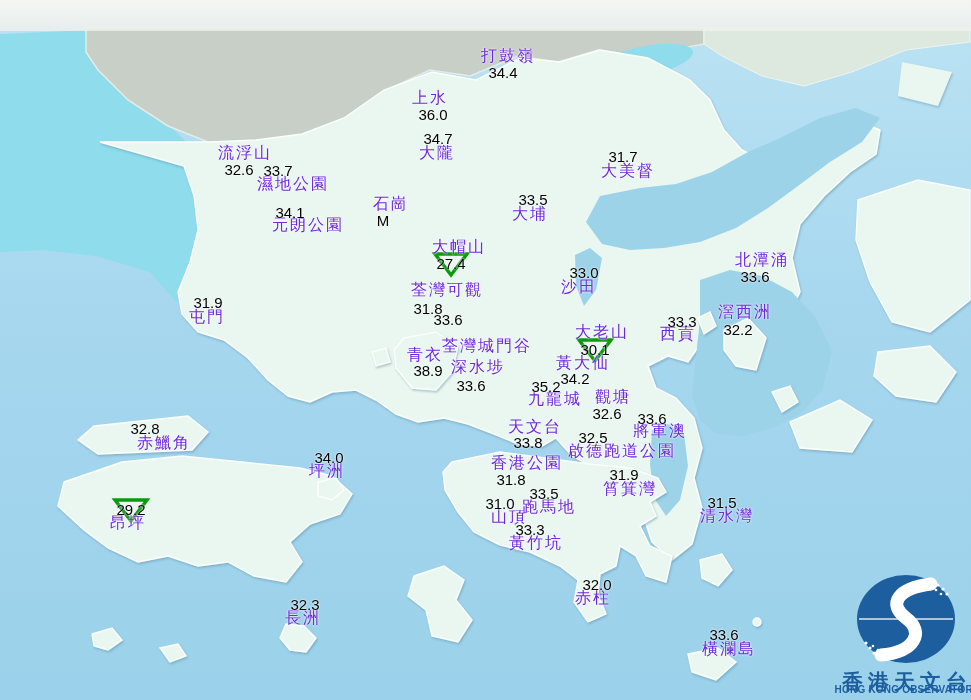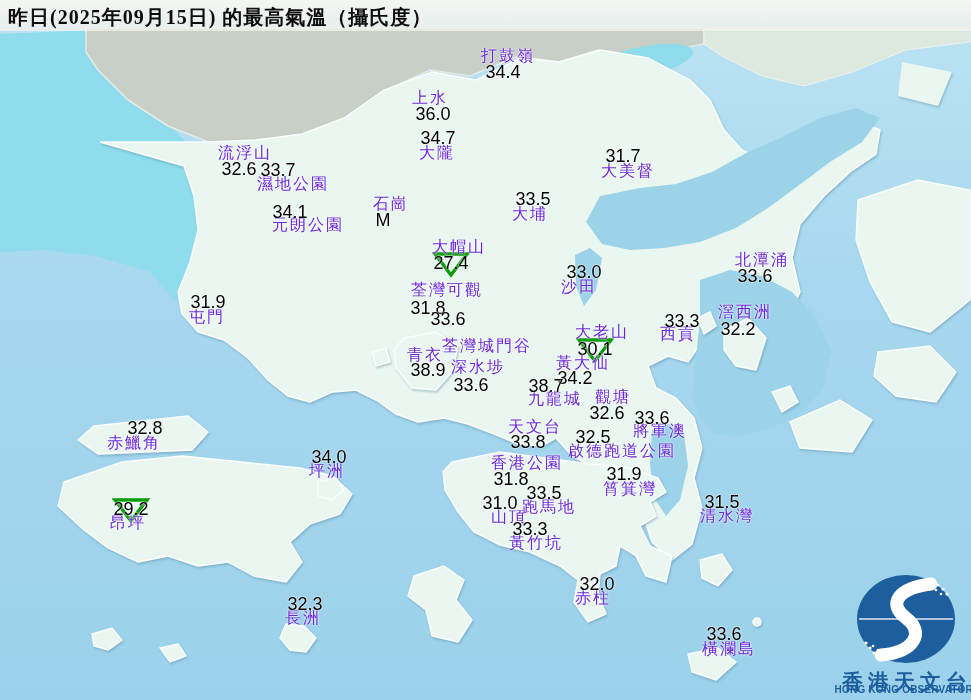--- a/index.html
+++ b/index.html
@@ -19,21 +19,21 @@
   }
   #stations-layer{position:absolute;left:0;top:0;width:971px;height:700px;z-index:4;}
   .st-name{
     position:absolute;transform:translate(-50%,-50%);z-index:3;
     font-family:Liberation Mono, monospace;
     font-size:16px;color:#6d28d9;letter-spacing:2px;white-space:nowrap;
     text-shadow:0 0 2px rgba(255,255,255,.85),0 0 2px rgba(255,255,255,.85);
   }
   .st-val{
     position:absolute;transform:translate(-50%,-50%);z-index:3;
-    font-size:18px;color:#000;white-space:nowrap;
+    font-size:15px;color:#000;white-space:nowrap;
     text-shadow:0 0 2px rgba(255,255,255,.8),0 0 2px rgba(255,255,255,.8);
   }
   .min-tri{position:absolute;transform:translate(-50%,-50%);z-index:2;}
   #logo{position:absolute;left:843px;top:572px;width:128px;height:126px;z-index:5;}
   #logo-cn{
     position:absolute;left:50%;top:96px;transform:translateX(-50%);
     color:#1d5e9e;font-weight:bold;font-size:21px;letter-spacing:5px;white-space:nowrap;
     font-family:"Liberation Serif","DejaVu Serif",serif;
   }
   #logo-en{
@@ -113,21 +113,20 @@
       <polygon points="790,422 840,400 872,420 852,452 800,448"></polygon>
       <polygon points="858,200 918,180 970,190 970,300 930,332 892,322 870,282 856,240"></polygon>
       <polygon points="878,352 930,346 956,372 936,402 896,396 874,376"></polygon>
       <polygon points="700,560 722,554 732,570 718,586 702,578"></polygon>
       <polygon points="92,634 112,628 122,640 108,650 94,646"></polygon>
       <polygon points="160,648 178,644 186,656 170,662"></polygon>
     </g>
   </svg>
 
   <div id="title-bar"></div>
-  <div id="title-text">昨日(2025年09月15日) 的最高氣溫（攝氏度）</div>
 
   <div id="stations-layer">
       <div class="st-name" style="left: 508px; top: 56px;">打鼓嶺</div>
       <div class="st-val" style="left: 503px; top: 72px;">34.4</div>
       <div class="st-name" style="left: 430px; top: 98px;">上水</div>
       <div class="st-val" style="left: 433px; top: 114px;">36.0</div>
       <div class="st-name" style="left: 437px; top: 153px;">大隴</div>
       <div class="st-val" style="left: 438px; top: 138px;">34.7</div>
       <div class="st-name" style="left: 628px; top: 171px;">大美督</div>
       <div class="st-val" style="left: 623px; top: 156px;">31.7</div>
@@ -165,30 +164,30 @@
       </svg>
       <div class="st-name" style="left: 602px; top: 332px;">大老山</div>
       <div class="st-val" style="left: 595px; top: 349px;">30.1</div>
       <div class="st-name" style="left: 425px; top: 355px;">青衣</div>
       <div class="st-val" style="left: 428px; top: 370px;">38.9</div>
       <div class="st-name" style="left: 583px; top: 363px;">黃大仙</div>
       <div class="st-val" style="left: 575px; top: 378px;">34.2</div>
       <div class="st-name" style="left: 478px; top: 367px;">深水埗</div>
       <div class="st-val" style="left: 471px; top: 385px;">33.6</div>
       <div class="st-name" style="left: 555px; top: 399px;">九龍城</div>
-      <div class="st-val" style="left: 546px; top: 386px;">38.7</div>
+      <div class="st-val" style="left: 546px; top: 386px;">35.2</div>
       <div class="st-name" style="left: 613px; top: 397px;">觀塘</div>
       <div class="st-val" style="left: 607px; top: 413px;">32.6</div>
       <div class="st-name" style="left: 535px; top: 427px;">天文台</div>
       <div class="st-val" style="left: 528px; top: 442px;">33.8</div>
       <div class="st-name" style="left: 660px; top: 431px;">將軍澳</div>
       <div class="st-val" style="left: 652px; top: 418px;">33.6</div>
       <div class="st-name" style="left: 622px; top: 451px;">啟德跑道公園</div>
       <div class="st-val" style="left: 593px; top: 437px;">32.5</div>
-      <div class="st-name" style="left: 134px; top: 443px; text-align: right;">赤鱲角</div>
+      <div class="st-name" style="left: 164px; top: 443px; text-align: right;">赤鱲角</div>
       <div class="st-val" style="left: 145px; top: 428px;">32.8</div>
       <div class="st-name" style="left: 527px; top: 463px;">香港公園</div>
       <div class="st-val" style="left: 511px; top: 479px;">31.8</div>
       <div class="st-name" style="left: 327px; top: 471px;">坪洲</div>
       <div class="st-val" style="left: 329px; top: 457px;">34.0</div>
       <div class="st-name" style="left: 630px; top: 489px;">筲箕灣</div>
       <div class="st-val" style="left: 624px; top: 474px;">31.9</div>
       <div class="st-name" style="left: 549px; top: 507px;">跑馬地</div>
       <div class="st-val" style="left: 544px; top: 493px;">33.5</div>
       <div class="st-name" style="left: 497px; top: 517px; margin-left: 12px;">山頂</div>

